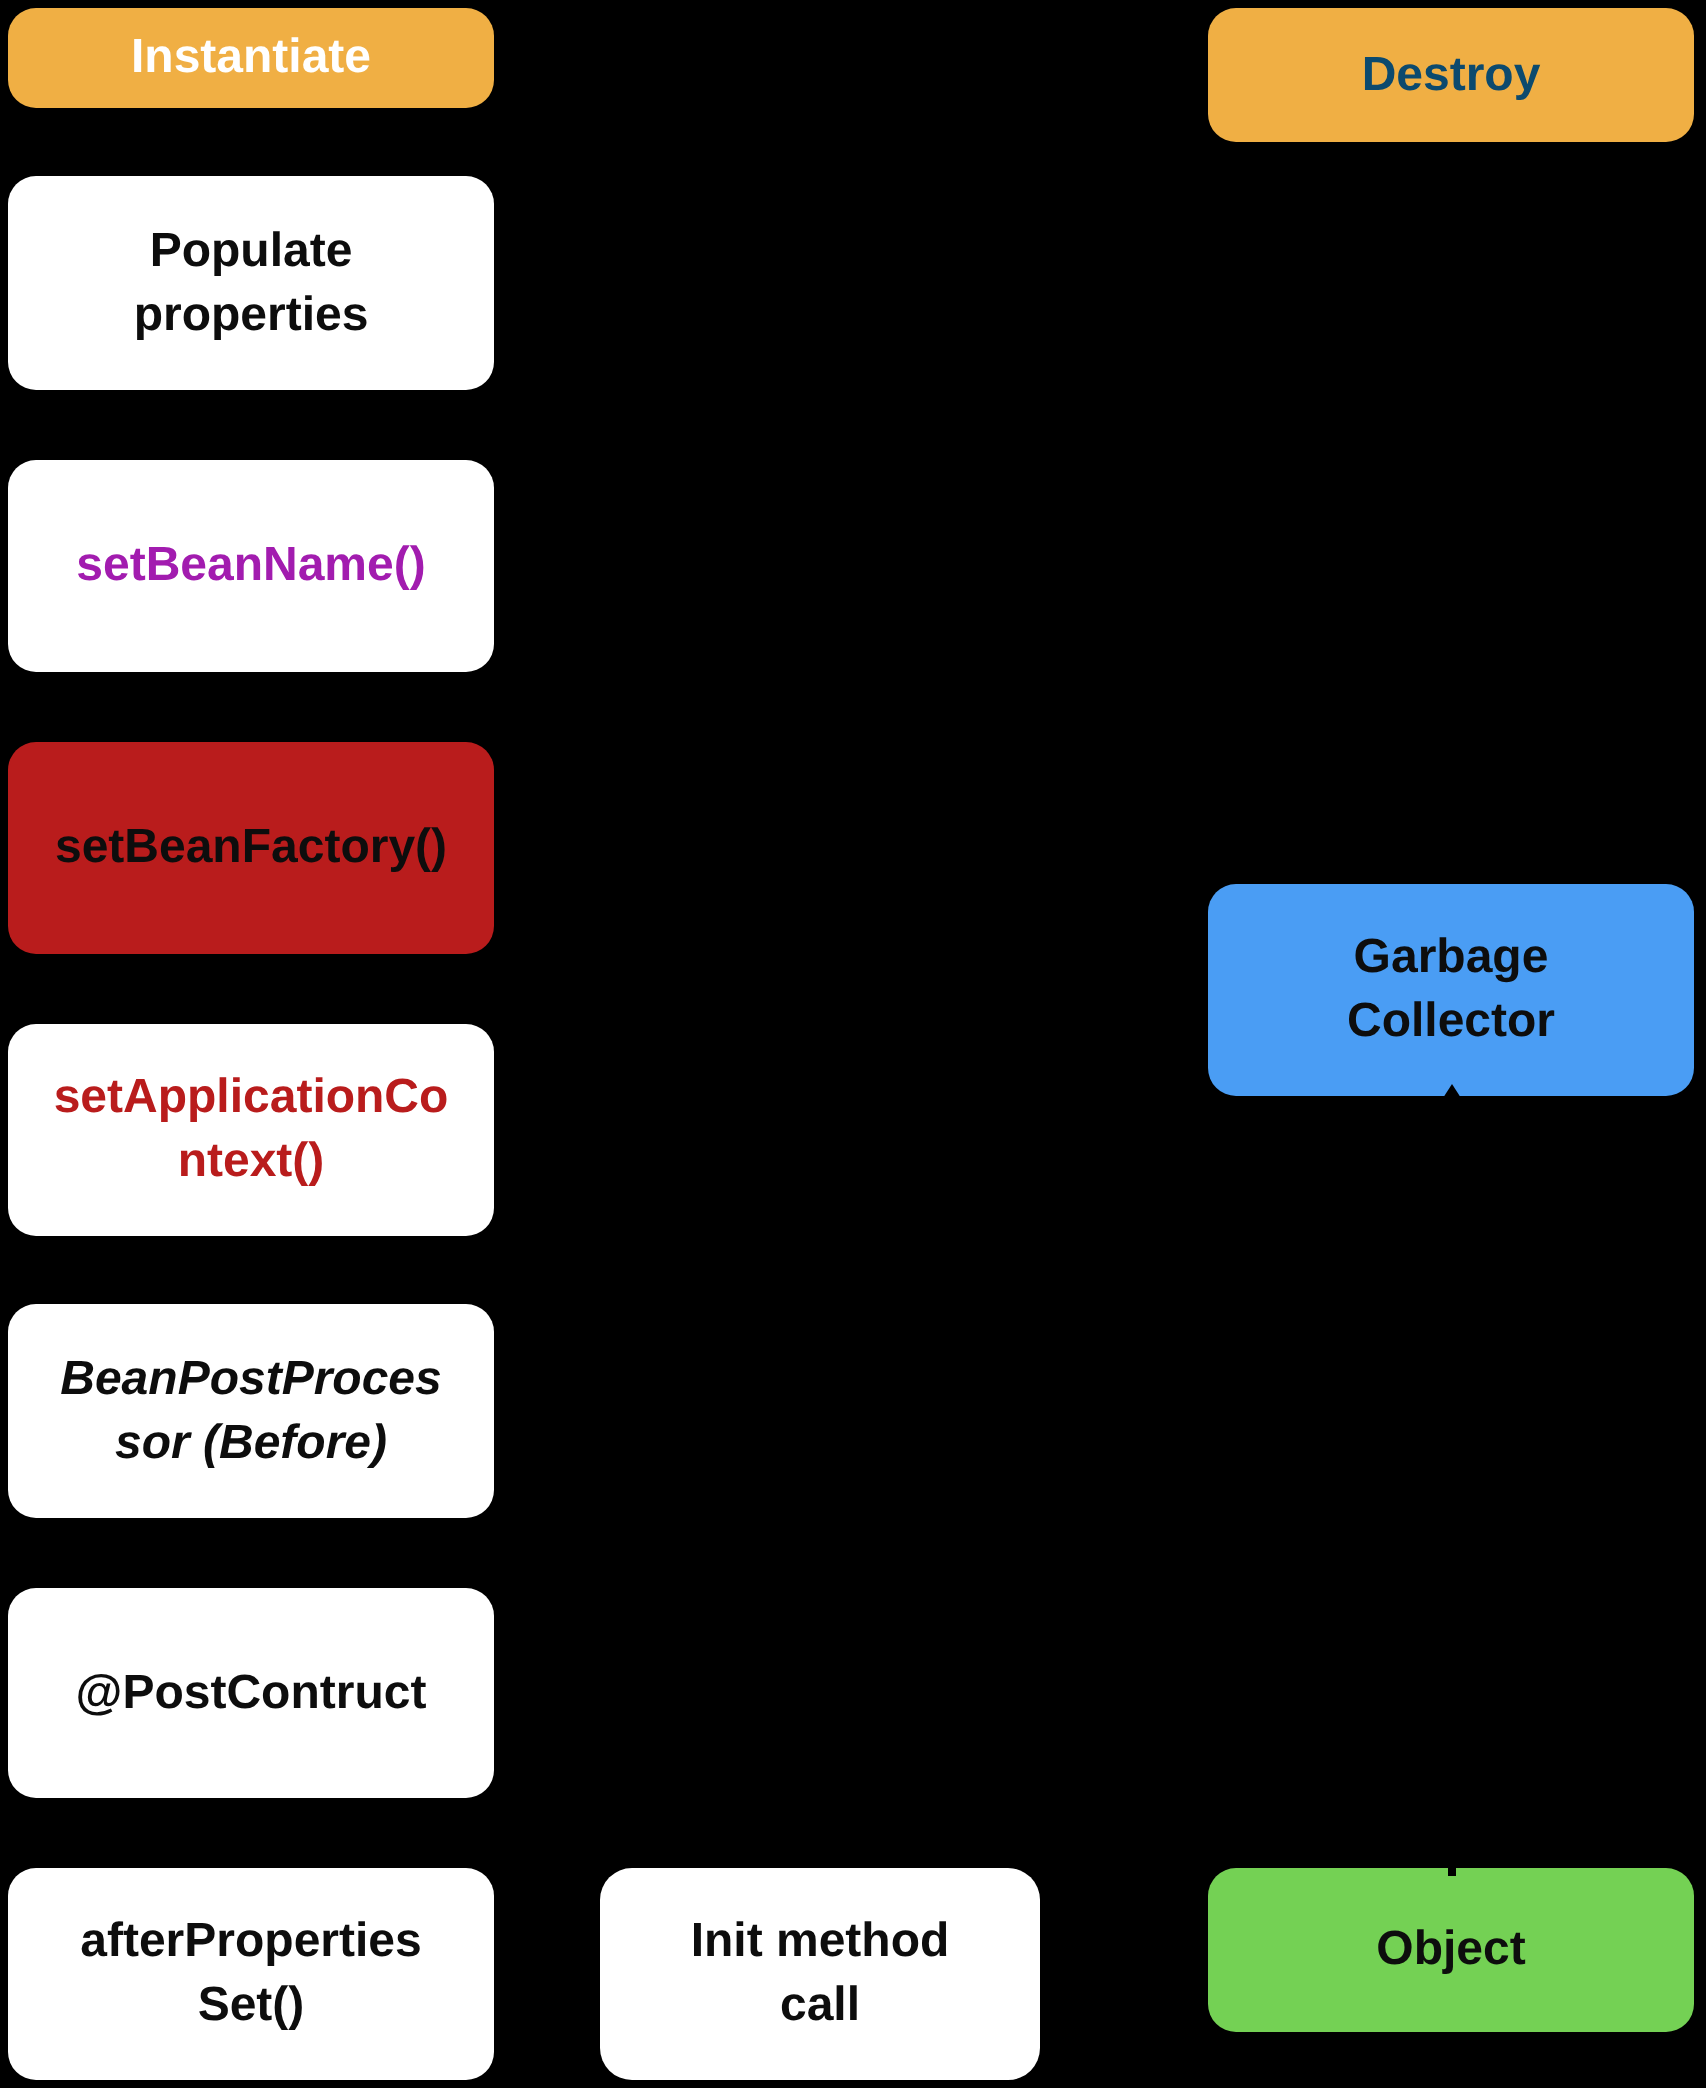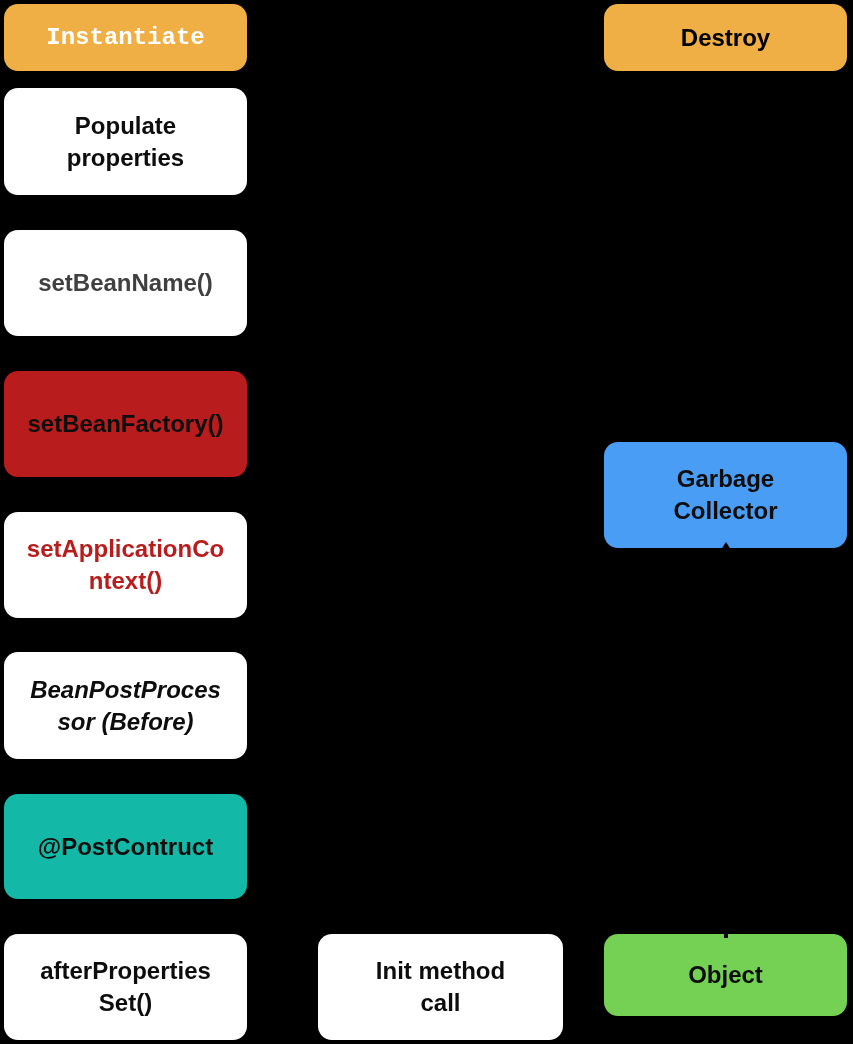--- a/index.html
+++ b/index.html
@@ -22,24 +22,24 @@
     justify-content: center;
     text-align: center;
     font-weight: 700;
     font-size: 24px;
     line-height: 32px;
     white-space: pre-line;
     box-sizing: border-box;
     padding: 2px 6px;
   }
   .col-left   { left: 4px;   width: 243px; }
-  .col-mid    { left: 318px; width: 245px; }
+  .col-mid    { left: 300px; width: 220px; border-radius: 16px; }
   .col-right  { left: 604px; width: 243px; }
 
-  .n-instantiate  { top: 4px;   height: 67px; font-family: Liberation Mono, monospace;  }
+  .n-instantiate  { top: 4px;   height: 50px;  }
   .n-populate     { top: 88px;  height: 107px; }
   .n-setbeanname  { top: 230px; height: 106px; }
   .n-setbeanfactory { top: 371px; height: 106px; }
   .n-setappcontext  { top: 512px; height: 106px; }
   .n-beanpostproc   { top: 652px; height: 107px; }
   .n-postcontruct   { top: 794px; height: 105px; }
   .n-afterprops     { top: 934px; height: 106px; }
   .n-initmethod     { top: 934px; height: 106px; }
   .n-destroy        { top: 4px;   height: 67px;  }
   .n-gc             { top: 442px; height: 106px; }
@@ -69,39 +69,39 @@
 </head>
 <body>
 
 <div class="canvas" style="background-color: rgb(0, 0, 0);">
 
   <div class="node col-left n-instantiate" style="background-color: rgb(240, 175, 68); color: rgb(255, 255, 255);">Instantiate</div>
 
   <div class="node col-left n-populate" style="background-color: rgb(255, 255, 255); color: rgb(13, 13, 13);">Populate
 properties</div>
 
-  <div class="node col-left n-setbeanname" style="background-color: rgb(255, 255, 255); color: #404040;">setBeanName()</div>
+  <div class="node col-left n-setbeanname" style="background-color: rgb(255, 255, 255); color: #a21caf;">setBeanName()</div>
 
   <div class="node col-left n-setbeanfactory" style="background-color: #b91c1c; color: rgb(13, 13, 13);">setBeanFactory()</div>
 
   <div class="node col-left n-setappcontext" style="background-color: rgb(255, 255, 255); color: #b91c1c;">setApplicationCo
 ntext()</div>
 
   <div class="node col-left n-beanpostproc" style="background-color: rgb(255, 255, 255); color: rgb(13, 13, 13); font-style: italic;">BeanPostProces
 sor (Before)</div>
 
-  <div class="node col-left n-postcontruct" style="background-color: #14b8a6; color: rgb(13, 13, 13);">@PostContruct</div>
+  <div class="node col-left n-postcontruct" style="background-color: #ffffff; color: rgb(13, 13, 13);">@PostContruct</div>
 
   <div class="node col-left n-afterprops" style="background-color: rgb(255, 255, 255); color: rgb(13, 13, 13);">afterProperties
 Set()</div>
 
   <div class="node col-mid n-initmethod" style="background-color: rgb(255, 255, 255); color: rgb(13, 13, 13);">Init method
 call</div>
 
-  <div class="node col-right n-destroy" style="background-color: rgb(240, 175, 68); color: #000000;">Destroy</div>
+  <div class="node col-right n-destroy" style="background-color: rgb(240, 175, 68); color: #0c4a6e;">Destroy</div>
 
   <div class="node col-right n-gc" style="background-color: rgb(74, 157, 244); color: rgb(13, 13, 13);">Garbage
 Collector</div>
 
   <div class="node col-right n-object" style="background-color: rgb(116, 209, 84); color: rgb(13, 13, 13);">Object</div>
 
   <div class="arrow-line" style="background-color: rgb(0, 0, 0);"></div>
   <div class="arrow-head"></div>
 
 </div>

